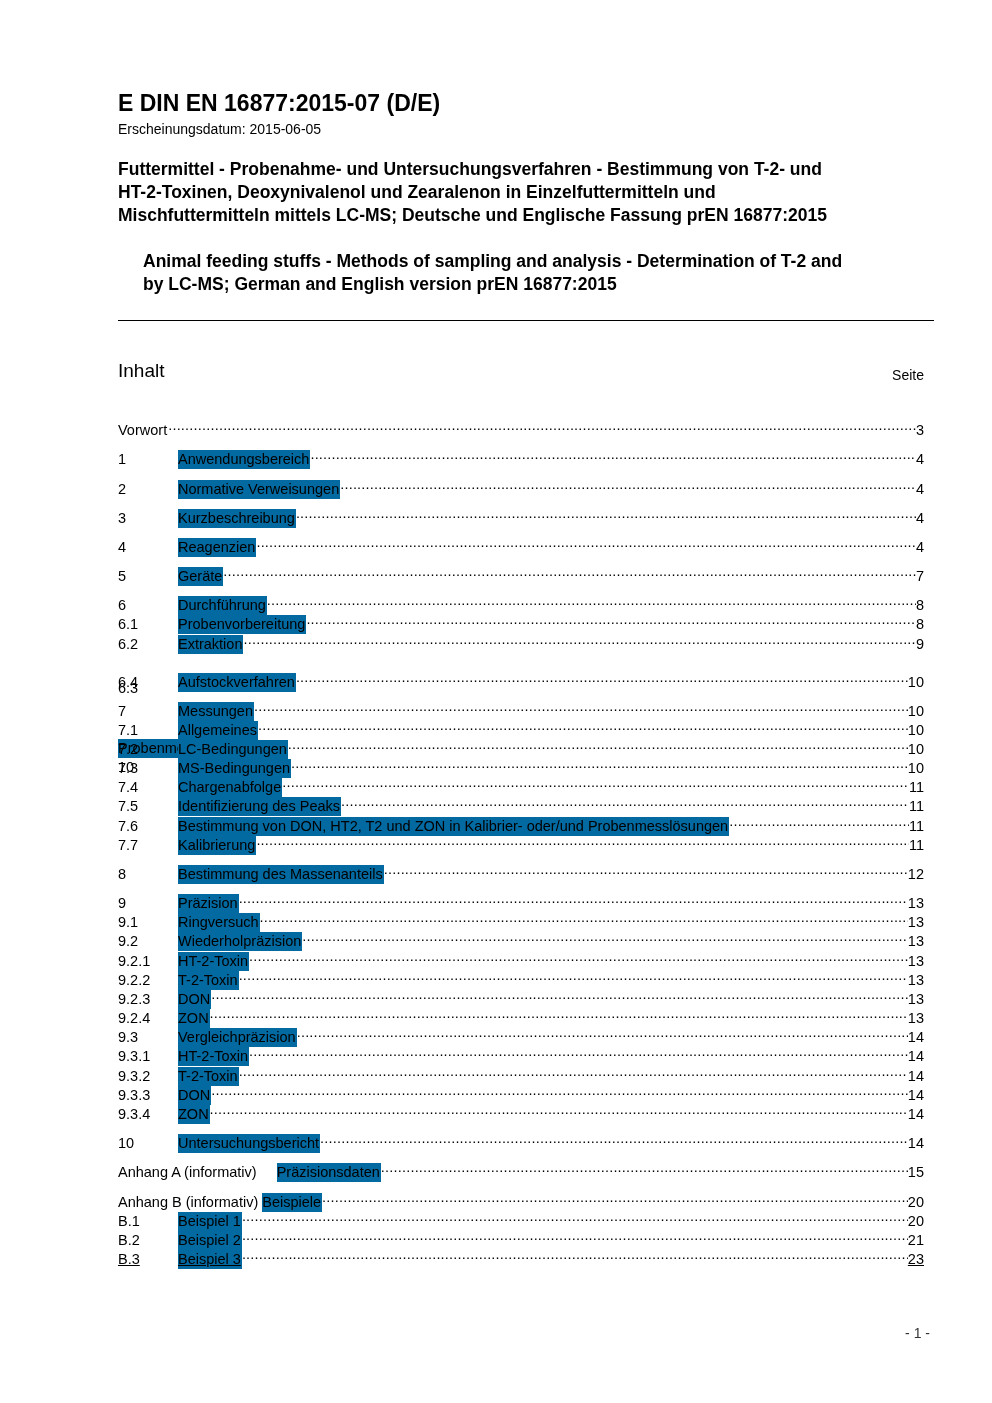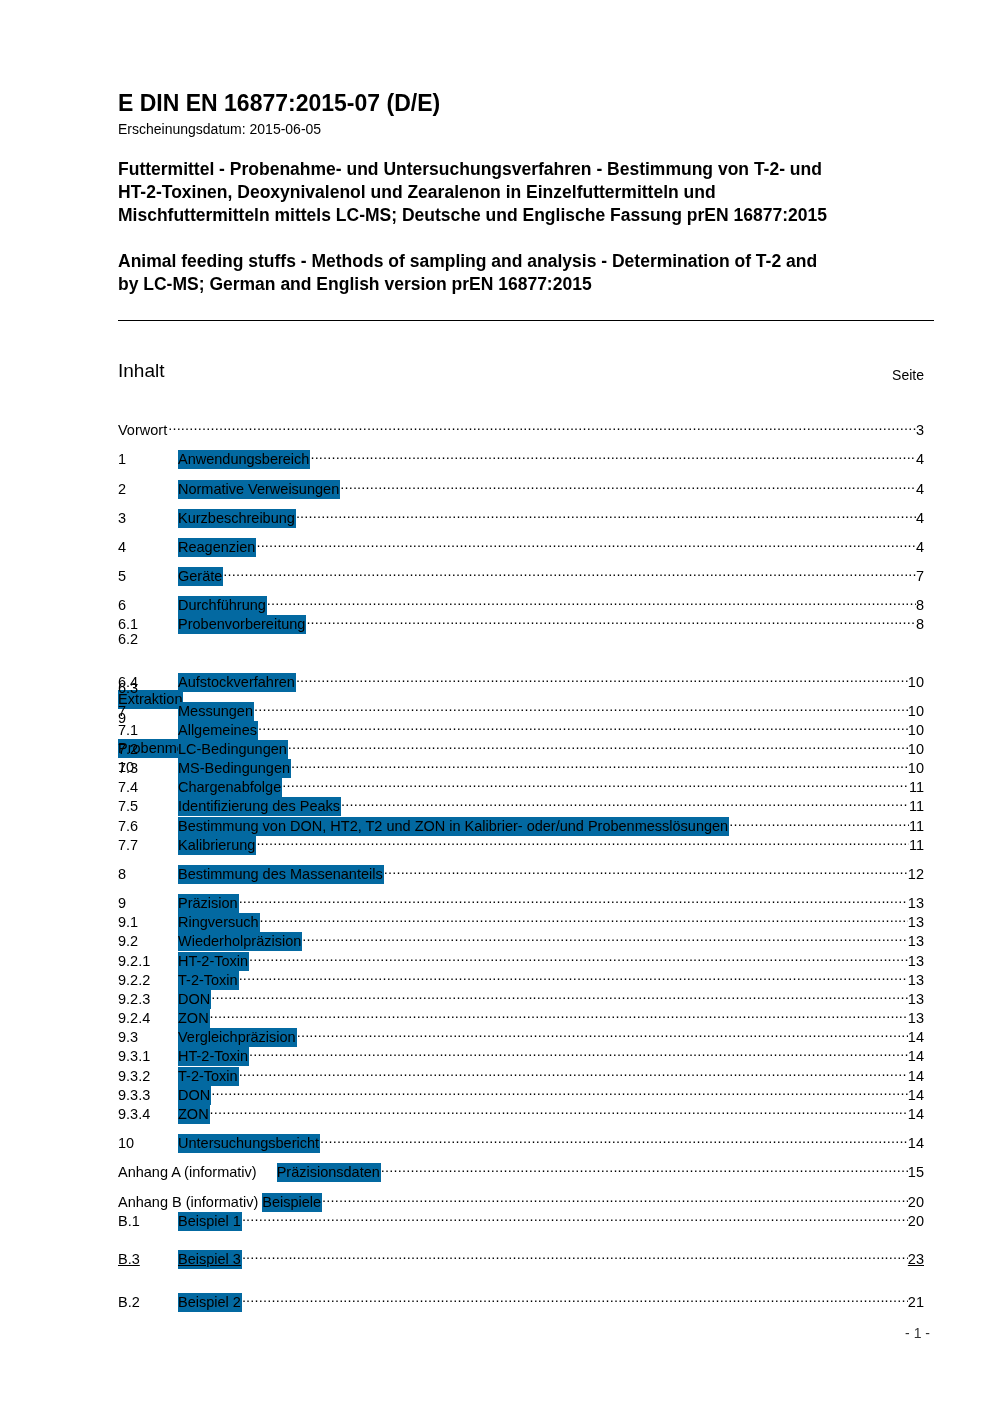--- a/index.html
+++ b/index.html
@@ -39,21 +39,21 @@
     }
     .title-block {
       position: absolute;
       left: 0;
       width: 816px;
       font-size: 17.5px;
       font-weight: bold;
       line-height: 23px;
     }
     .title-de { top: 158px; }
-    .title-en { top: 250px; }
+    .title-en { top: 250px; margin-left: 25px; }
     .title-line {
       white-space: nowrap;
       display: block;
     }
     .title-rule {
       position: absolute;
       left: 0;
       top: 320px;
       width: 816px;
       height: 1px;
@@ -194,21 +194,21 @@
         <span class="toc-title">Durchführung</span>
         <span class="toc-leader"></span>
         <span class="toc-page">8</span>
       </div>
       <div class="toc-entry" style="top: 610px;">
         <span class="toc-num">6.1</span>
         <span class="toc-title">Probenvorbereitung</span>
         <span class="toc-leader"></span>
         <span class="toc-page">8</span>
       </div>
-      <div class="toc-entry" style="top: 630px; flex-direction: column;">
+      <div class="toc-entry" style="top: 630px;">
         <span class="toc-num">6.2</span>
         <span class="toc-title">Extraktion</span>
         <span class="toc-leader"></span>
         <span class="toc-page">9</span>
       </div>
       <div class="toc-entry" style="top: 679px; flex-direction: column;">
         <span class="toc-num">6.3</span>
         <span class="toc-title">Probenmesslösung</span>
         <span class="toc-leader"></span>
         <span class="toc-page">10</span>
@@ -362,21 +362,21 @@
         <span class="toc-title">Beispiele</span>
         <span class="toc-leader"></span>
         <span class="toc-page">20</span>
       </div>
       <div class="toc-entry" style="top: 1207px;">
         <span class="toc-num">B.1</span>
         <span class="toc-title">Beispiel 1</span>
         <span class="toc-leader"></span>
         <span class="toc-page">20</span>
       </div>
-      <div class="toc-entry" style="top: 1288px; justify-content: space-between;">
+      <div class="toc-entry" style="top: 1226px; justify-content: space-between;">
         <span class="toc-num">B.2</span>
         <span class="toc-title">Beispiel 2</span>
         <span class="toc-leader"></span>
         <span class="toc-page">21</span>
       </div>
       <div class="toc-entry" style="top: 1245px; text-decoration: underline;">
         <span class="toc-num">B.3</span>
         <span class="toc-title">Beispiel 3</span>
         <span class="toc-leader"></span>
         <span class="toc-page">23</span>

